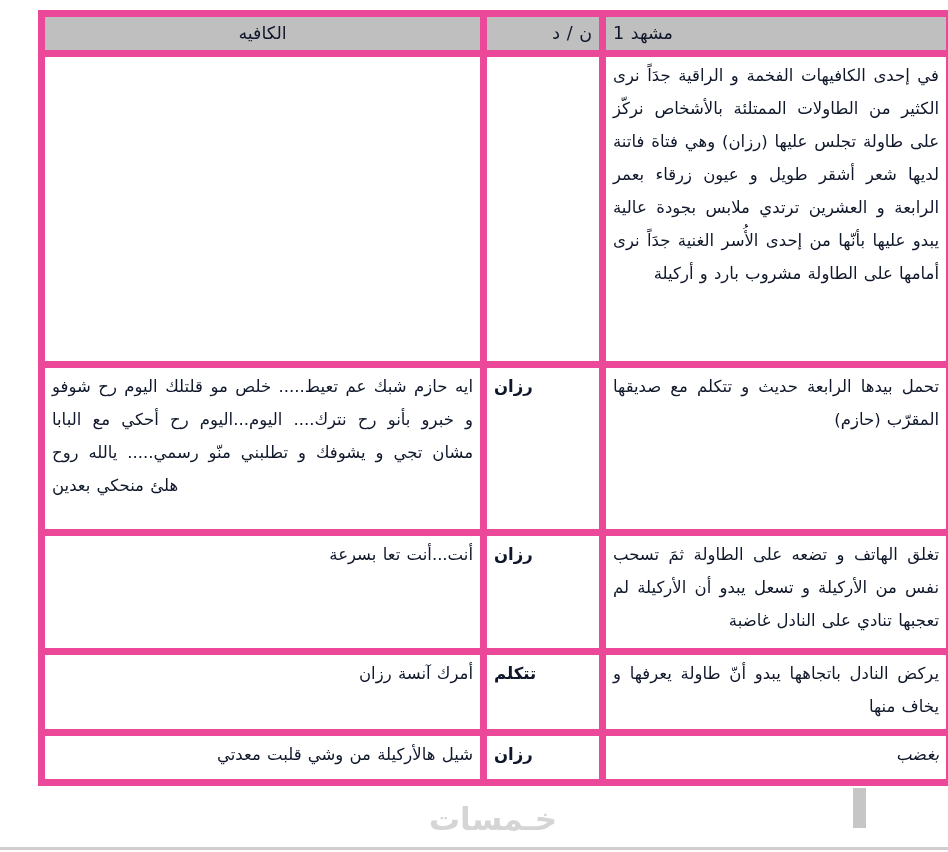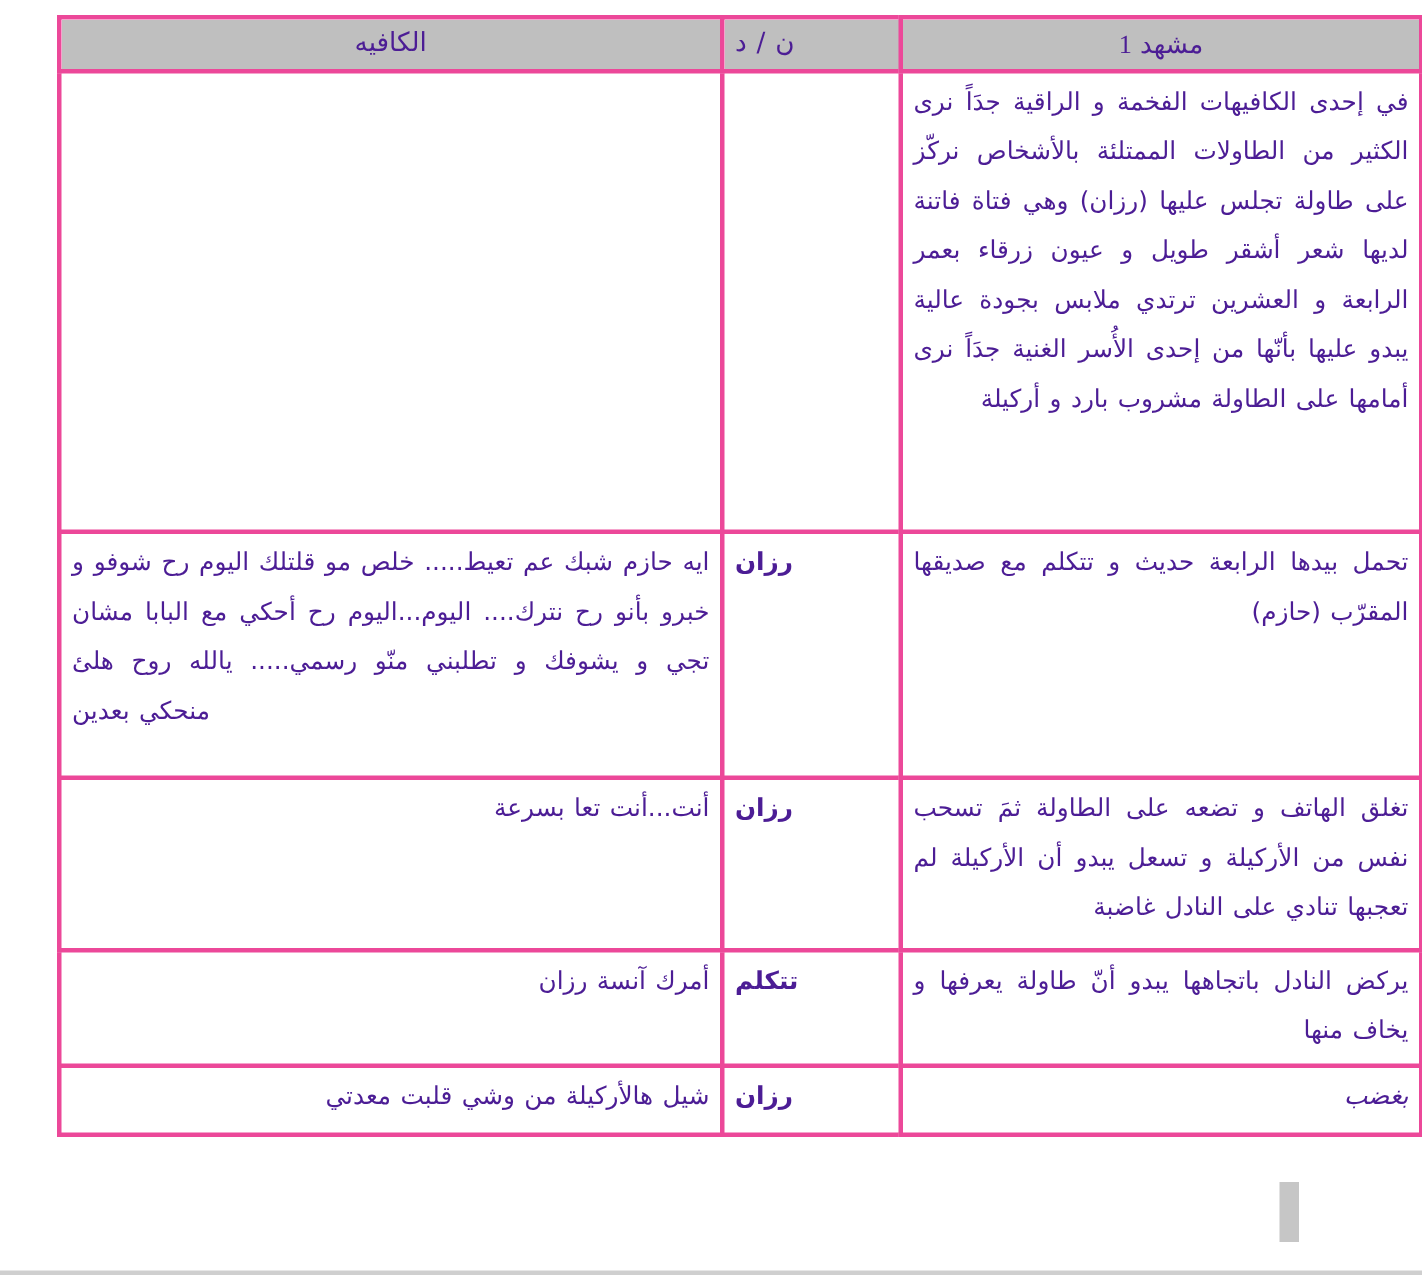--- a/index.html
+++ b/index.html
@@ -20,44 +20,44 @@
     top: 10px;
     left: 38px;
     width: 908px;
     border-collapse: collapse;
     direction: rtl;
     table-layout: fixed;
     border: 2px solid #000000;
   }
   table.script-table th,
   table.script-table td {
-    border: 3px solid #ec4899;
+    border: 7px solid #ec4899;
     vertical-align: top;
     padding: 2px 7px;
     font-size: 16.5px;
     line-height: 33px;
-    color: #4c1d95;
+    color: #0f172a;
     word-spacing: 1px;
     overflow: hidden;
   }
   col.col-action   { width: 347px; }
   col.col-nd       { width: 119px; }
   col.col-dialogue { width: 442px; }
 
   tr.header-row th {
     background: #bfbfbf;
     font-weight: normal;
     font-size: 17.5px;
     height: 31px;
     line-height: 31px;
     padding-top: 1px;
     padding-bottom: 1px;
   }
-  th.header-scene    { text-align: center; font-family: Liberation Serif, serif; }
-  th.header-nd       { text-align: left; }
+  th.header-scene    { text-align: left; }
+  th.header-nd       { text-align: right; }
   th.header-location { text-align: center; }
 
   td.action-cell {
     text-align: justify;
     text-align-last: right;
   }
   td.action-short { text-align: center; text-align-last: right; font-style: italic; }
   td.character-cell {
     text-align: left;
     font-weight: bold;
@@ -150,18 +150,19 @@
 
       <tr class="r5">
         <td class="action-cell action-short">بغضب</td>
         <td class="character-cell">رزان</td>
         <td class="dialogue-cell">شيل هالأركيلة من وشي قلبت معدتي</td>
       </tr>
 
     </tbody>
   </table>
 
+  <div class="watermark">خـمسات</div>
 
   <div class="scrollbar-thumb"></div>
 
   <div class="page-edge-divider"></div>
 
 </div>
 
 </body></html>

